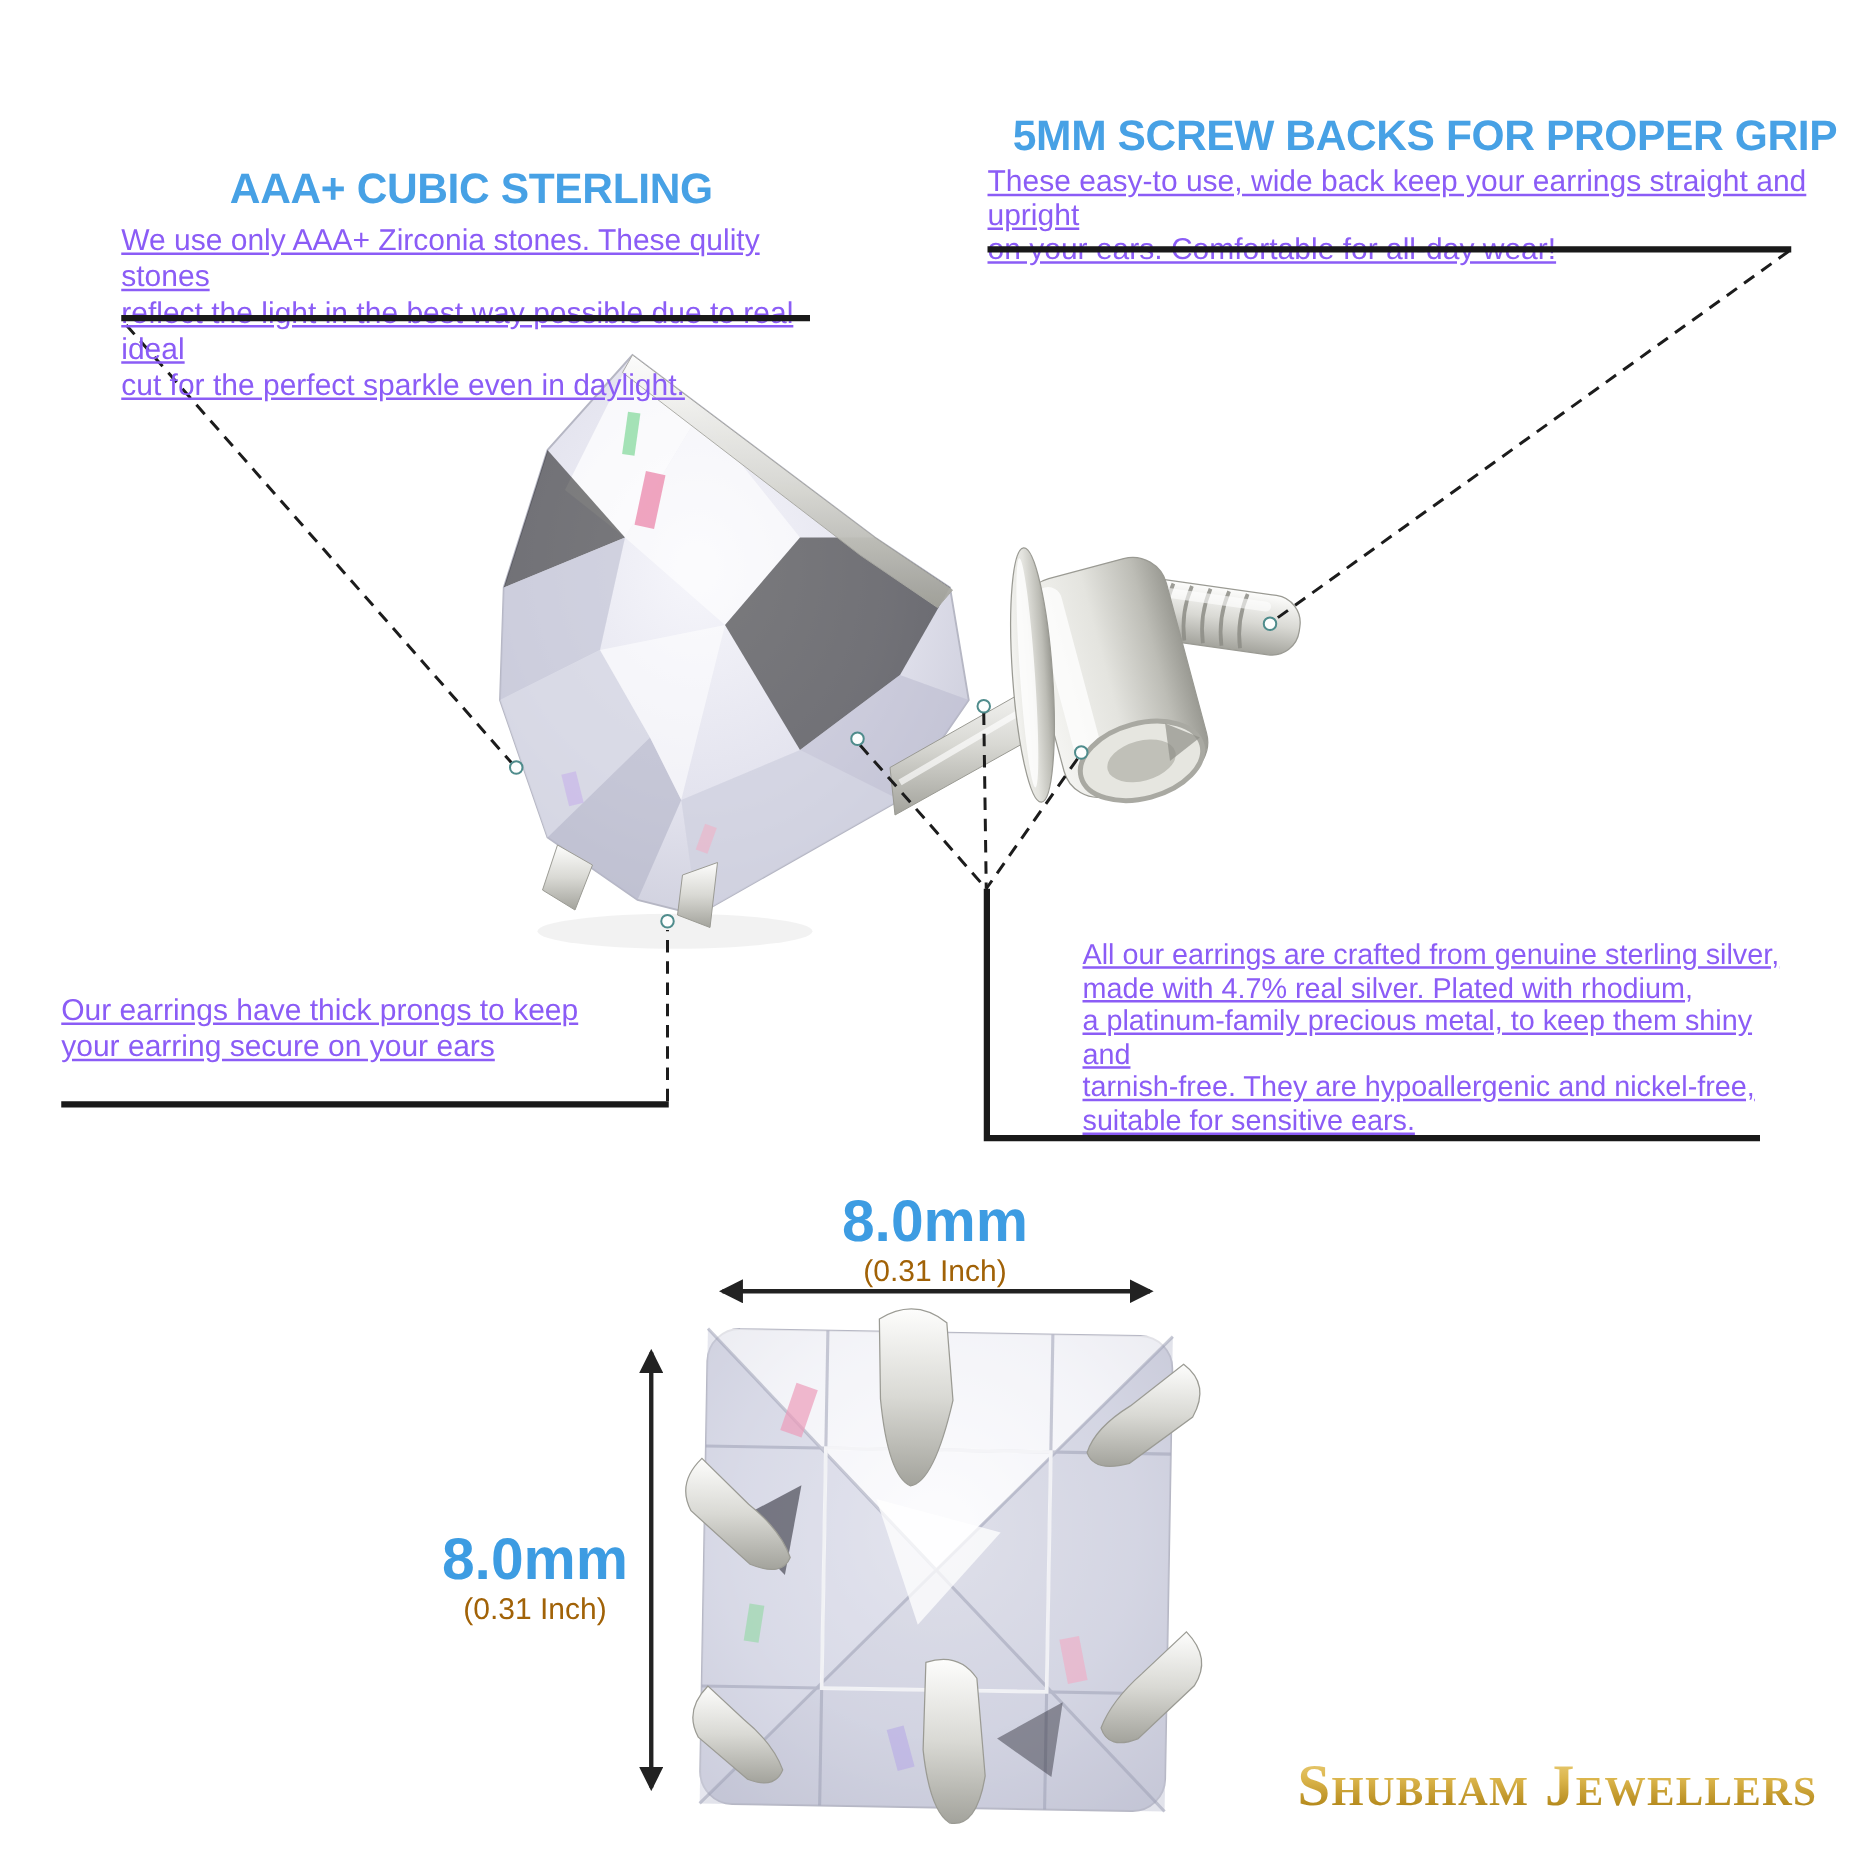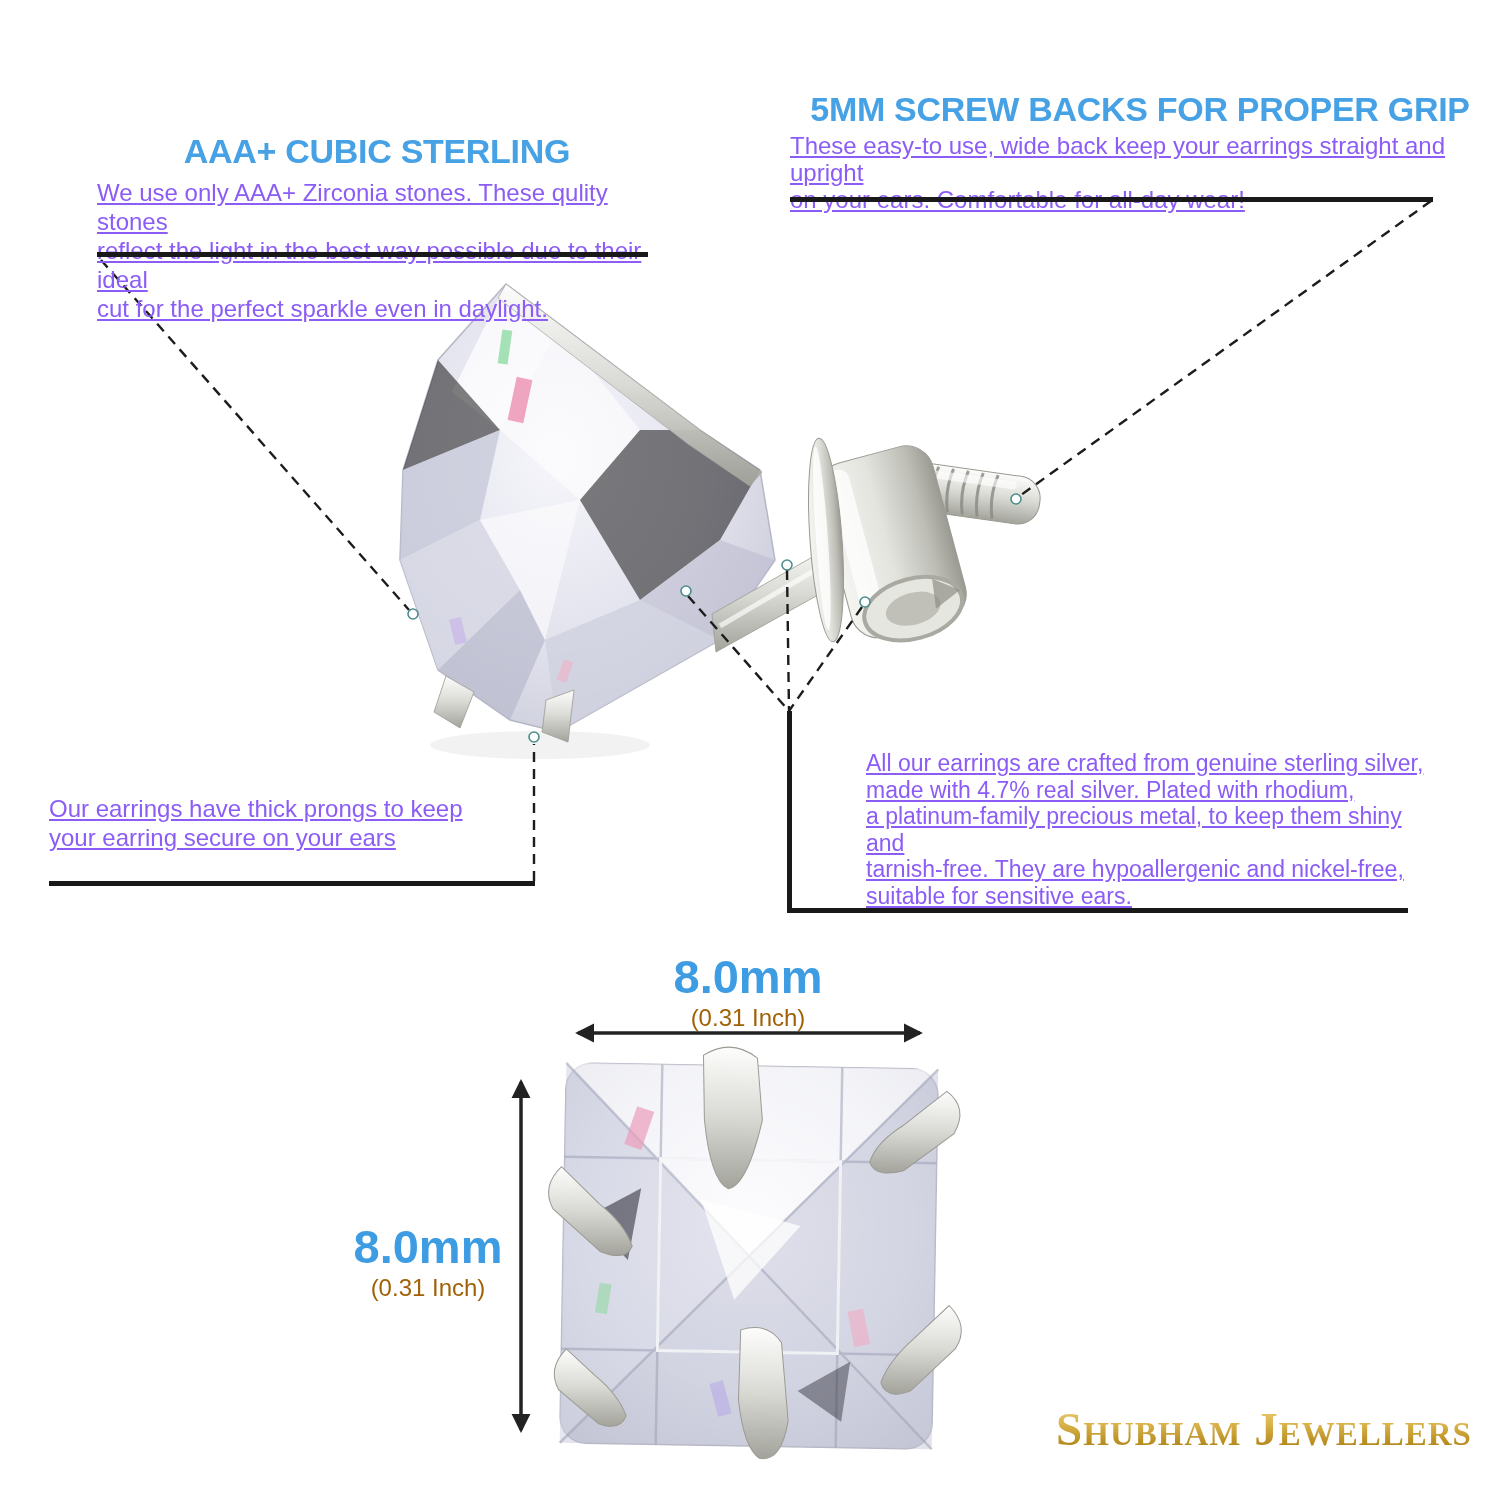--- a/index.html
+++ b/index.html
@@ -20,21 +20,21 @@
   }
   .callout.small p{font-size:23px;line-height:26.5px;}
   .rule{position:absolute;height:5px;background:#191919;}
   .dim{position:absolute;text-align:center;}
   .dim .val{font-size:47px;font-weight:bold;color:#3D9CE2;line-height:1.05;}
   .dim .sub{font-size:24px;color:#a16207;margin-top:3px;text-align:center;}
   .brand{
     position:absolute;left:1038px;top:1396px;width:452px;height:70px;
     font-family:"Liberation Serif", serif;font-weight:bold;
     font-variant:small-caps;font-size:47px;line-height:66px;
-    text-align:center;letter-spacing:1px;color:#b08c24;
+    text-align:left;letter-spacing:1px;color:#b08c24;
   }
   @supports ((-webkit-background-clip:text) or (background-clip:text)){
     .brand{
       background:linear-gradient(180deg,#f0d98f 2%,#dcb64d 38%,#b78c1f 68%,#7c5d10 100%);
       -webkit-background-clip:text;background-clip:text;color:transparent;
     }
   }
 </style>
 </head>
 <body>
@@ -185,21 +185,21 @@
     </g>
     <path d="M789.5 711 L789.5 910.5 L1408 910.5" fill="none" stroke="#191919" stroke-width="5"></path>
 
     <line x1="578" y1="1033" x2="920" y2="1033" stroke="#222222" stroke-width="3.5" marker-start="url(#ah)" marker-end="url(#ah)"></line>
     <line x1="521" y1="1082" x2="521" y2="1430" stroke="#222222" stroke-width="3.5" marker-start="url(#ah)" marker-end="url(#ah)"></line>
   </svg>
 
   <section class="callout" style="left:97px;top:134px;width:560px;">
     <h2>AAA+ CUBIC STERLING</h2>
     <p>We use only AAA+ Zirconia stones. These qulity stones
-reflect the light in the best way possible due to their ideal
+reflect the light in the best way possible due to real ideal
 cut for the perfect sparkle even in daylight.</p>
   </section>
   <div class="rule" style="left:97px;top:252px;width:551px;"></div>
 
   <section class="callout" style="left:790px;top:92px;width:700px;">
     <h2>5MM SCREW BACKS FOR PROPER GRIP</h2>
     <p style="margin-top:4px;line-height:27px;">These easy-to use, wide back keep your earrings straight and upright
 on your ears. Comfortable for all-day wear!</p>
   </section>
   <div class="rule" style="left:790px;top:197px;width:643px;"></div>

